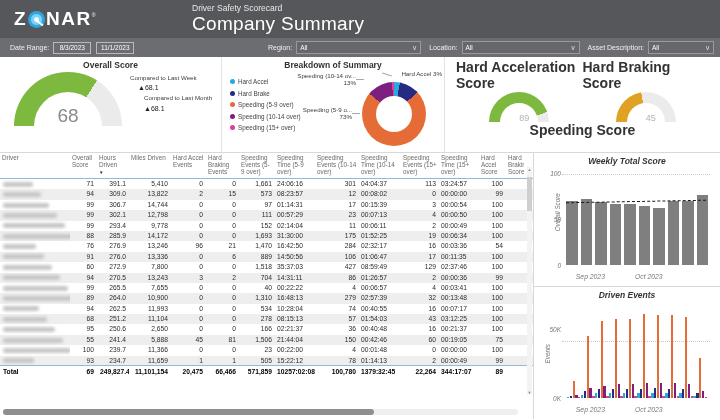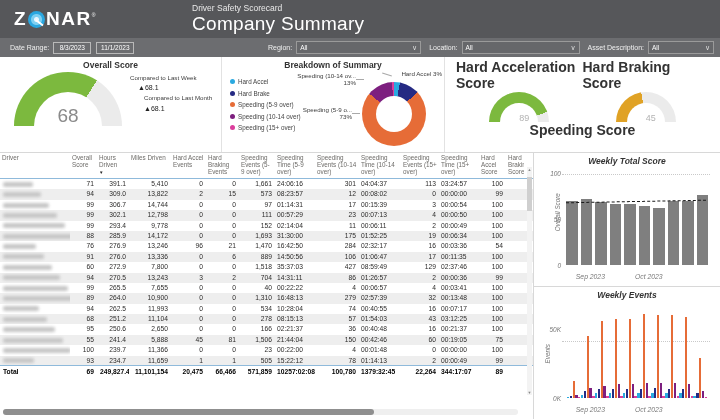--- a/index.html
+++ b/index.html
@@ -609,21 +609,21 @@
           <span class="ylab">Overall Score</span>
           <span class="ytick yt-top">100</span>
           <span class="ytick yt-mid">50</span>
           <span class="ytick yt-bot">0</span>
           <span class="xtick xt1">Sep 2023</span>
           <span class="xtick xt2">Oct 2023</span>
         </div>
       </section>
 
       <section class="panel chartp">
-        <div class="ptitle">Weekly Events</div>
+        <div class="ptitle">Driven Events</div>
         <div class="chart-wrap">
           <div class="plot">
             <div class="gridline" style="top: 37.5%;"></div>
             <div class="egroups">
                 <div class="egroup">
                   <div class="ebar" style="height: 1.25%; background: rgb(42, 169, 224);"></div>
                   <div class="ebar" style="height: 2.5%; background: rgb(37, 42, 131);"></div>
                   <div class="ebar" style="height: 18.75%; background: rgb(230, 108, 55);"></div>
                   <div class="ebar" style="height: 3.75%; background: rgb(125, 31, 127);"></div>
                   <div class="ebar" style="height: 0.625%; background: rgb(219, 62, 156);"></div>

